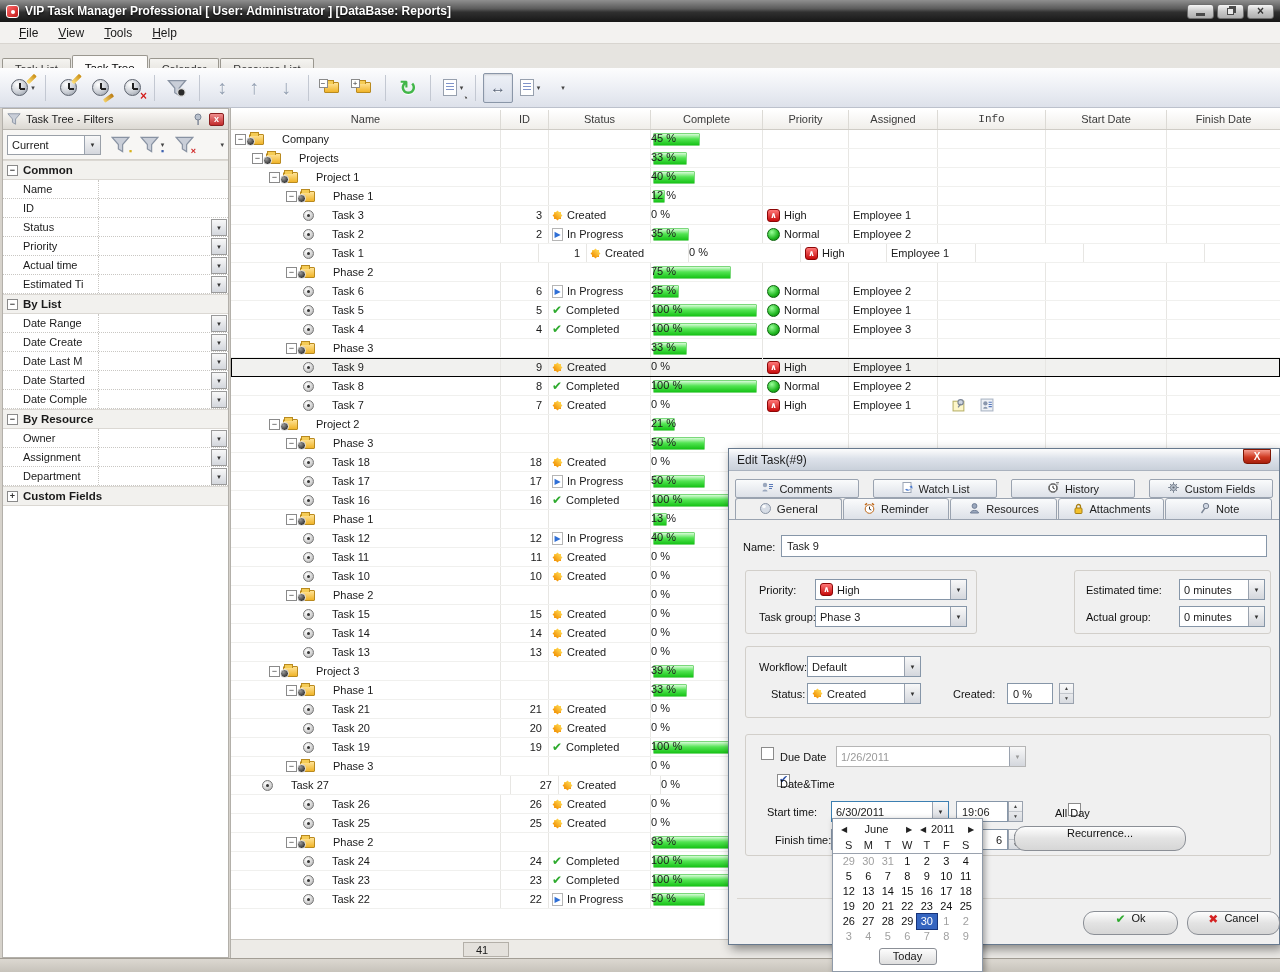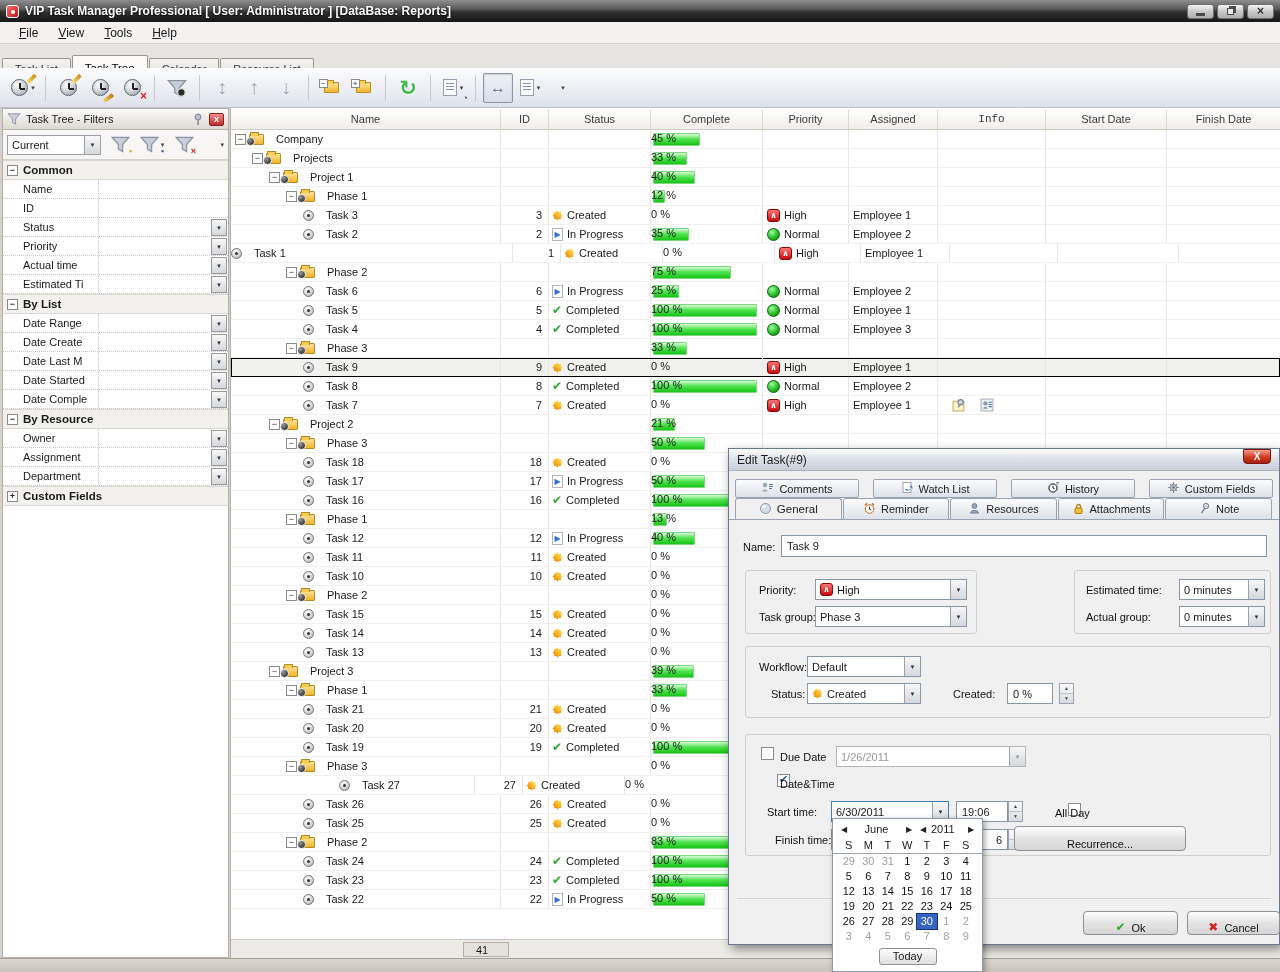--- a/index.html
+++ b/index.html
@@ -64,21 +64,21 @@
 
   
   .main{position:absolute;left:230px;top:108px;right:0;bottom:14px;background:#fff;border-left:1px solid #b3b0aa}
   .grid-hdr{display:flex;margin-top:2px;height:20px;border-bottom:1px solid #cfccc6;background:linear-gradient(#ffffff,#f0eeea)}
   .hc{border-right:1px solid #dcdad5;text-align:center;line-height:19px;color:#3a3a3a;font-size:11px;flex:0 0 auto}
   .grow{display:flex;align-items:center;height:19px;border-bottom:1px solid #f0f0ee}
   .grow.sel{outline:1px solid #000;outline-offset:-1px;background:#f1f1ef}
   .gcell{height:100%;border-right:1px solid #e7e6e3;display:flex;align-items:center;overflow:hidden;flex:0 0 auto}
   .gcell.num{justify-content:flex-end;padding-right:6px}
   .gcell.rel{position:relative}
-  .nm{margin-left:12px;white-space:nowrap}
+  .nm{margin-left:18px;white-space:nowrap}
   .clock-mini{width:11px;height:11px;border-radius:50%;background:radial-gradient(circle at 35% 30%,#fff,#d2d2d2 60%,#9a9a9a);border:1px solid #777;position:relative;flex:0 0 auto}
   .clock-mini::after{content:"";position:absolute;left:3px;top:3px;width:3px;height:3px;background:#333;border-radius:50%}
   .grp-ico{width:15px;height:11px;background:linear-gradient(#ffe396,#f0b429);border:1px solid #b98a1f;border-radius:1px;position:relative;margin-left:3px;flex:0 0 auto}
   .grp-ico::before{content:"";position:absolute;left:0;top:-3px;width:7px;height:3px;background:#f5cc55;border:1px solid #b98a1f;border-bottom:none}
   .grp-ico::after{content:"";position:absolute;left:-4px;bottom:-2px;width:7px;height:7px;border-radius:50%;background:radial-gradient(circle at 35% 30%,#999,#111);border:1px solid #e5e5e5}
   .st{flex:0 0 auto;margin-left:3px}
   .st-created{position:relative;width:11px;height:11px;display:inline-block}
   .st-created::before,.st-created::after{content:"";position:absolute;left:2px;top:2px;width:7px;height:7px;background:linear-gradient(#ffd24a,#f2960a)}
   .st-created::after{transform:rotate(45deg)}
   .st-prog{width:11px;height:13px;background:#fff;border:1px solid #b5b5b5;color:#2f6fd6;font-size:8px;line-height:11px;text-align:center;display:inline-block}
@@ -112,21 +112,21 @@
   .gb{position:absolute;border:1px solid #d2cfca;border-radius:3px}
   .cmb{position:absolute;display:flex;align-items:center;height:21px;background:#fff;border:1px solid #8696a8;font-size:11px;padding-left:4px;gap:4px}
   .cmb.focus{border-color:#3c7fb1}
   .cmb.disabled{color:#9a9a9a;border-color:#b5b5b5}
   .cmb .val{white-space:nowrap}
   .spin{display:inline-flex;flex-direction:column;width:15px;height:21px;border:1px solid #9aa2ae;background:linear-gradient(#fafafa,#d8dbe0)}
   .spin i{flex:1;font-style:normal;font-size:5px;line-height:9px;text-align:center;color:#444;border-bottom:1px solid #c2c6cc}
   .spin i:last-child{border-bottom:none}
   .cb{width:13px;height:13px;border:1px solid #8b8b8b;background:#fff;display:inline-block;position:relative;flex:0 0 auto}
   .cb.checked::after{content:"✔";position:absolute;left:1px;top:-2px;font-size:11px;color:#2b4ea2;font-weight:bold}
-  .pushbtn{display:flex;align-items:flex-end;justify-content:center;gap:6px;background:linear-gradient(#fefefe,#e3e3e3 50%,#d6d6d6);border:1px solid #8b8f96;border-radius:4px;font-size:11px;color:#111}
+  .pushbtn{display:flex;align-items:flex-start;justify-content:center;gap:6px;background:linear-gradient(#fefefe,#e3e3e3 50%,#d6d6d6);border:1px solid #8b8f96;border-radius:11px;font-size:11px;color:#111}
   .okmark{color:#2daa2d;font-weight:bold;font-size:12px}
   .xmark{color:#d42222;font-weight:bold;font-size:12px}
   .btm-sep{position:absolute;left:8px;right:8px;height:1px;background:#d8d5d0}
 
   
   .cal{position:absolute;left:832px;top:818px;width:151px;height:154px;background:#fff;border:1px solid #8f9aa8;box-shadow:2px 2px 6px rgba(0,0,0,.35);z-index:60;font-size:11px}
   .cal-hdr{display:flex;align-items:center;height:20px;padding:0 5px;gap:2px}
   .cal-nav{font-size:8px;color:#222;width:12px;text-align:center}
   .cal-month{flex:1;text-align:center}
   .cal-year{width:32px;}
@@ -489,21 +489,21 @@
           <div class="gcell" style="width: 86px;">
             <span class="pr pr-norm" style="margin-left:4px"></span>
             <span class="prtx">Normal</span>
           </div>
           <div class="gcell" style="width: 89px; padding-left: 4px;">Employee 2</div>
           <div class="gcell" style="width: 108px;"></div>
           <div class="gcell" style="width: 121px;"></div>
           <div class="gcell" style="width: 114px; border-right: none;"></div>
         </div>
         <div class="grow">
-          <div class="gcell" style="width: 282px; ">
+          <div class="gcell" style="width: 308px; padding-left: 72px;">
             <span class="clock-mini"></span>
             <span class="nm">Task 1</span>
           </div>
           <div class="gcell num" style="width: 48px;">1</div>
           <div class="gcell" style="width: 102px;">
             <span class="st st-created"></span>
             <span class="sttx">Created</span>
           </div>
           <div class="gcell rel" style="width: 112px;">
             <div class="ctext">0 %</div>
@@ -1051,21 +1051,21 @@
           <div class="gcell rel" style="width: 112px;">
             <div class="ctext">0 %</div>
           </div>
           <div class="gcell" style="width: 86px;"></div>
           <div class="gcell" style="width: 89px;"></div>
           <div class="gcell" style="width: 108px;"></div>
           <div class="gcell" style="width: 121px;"></div>
           <div class="gcell" style="width: 114px; border-right: none;"></div>
         </div>
         <div class="grow">
-          <div class="gcell" style="width: 244px; padding-left: 108px;">
+          <div class="gcell" style="width: 280px; padding-left: 31px;">
             <span class="clock-mini"></span>
             <span class="nm">Task 27</span>
           </div>
           <div class="gcell num" style="width: 48px;">27</div>
           <div class="gcell" style="width: 102px;">
             <span class="st st-created"></span>
             <span class="sttx">Created</span>
           </div>
           <div class="gcell rel" style="width: 112px;">
             <div class="ctext">0 %</div>

